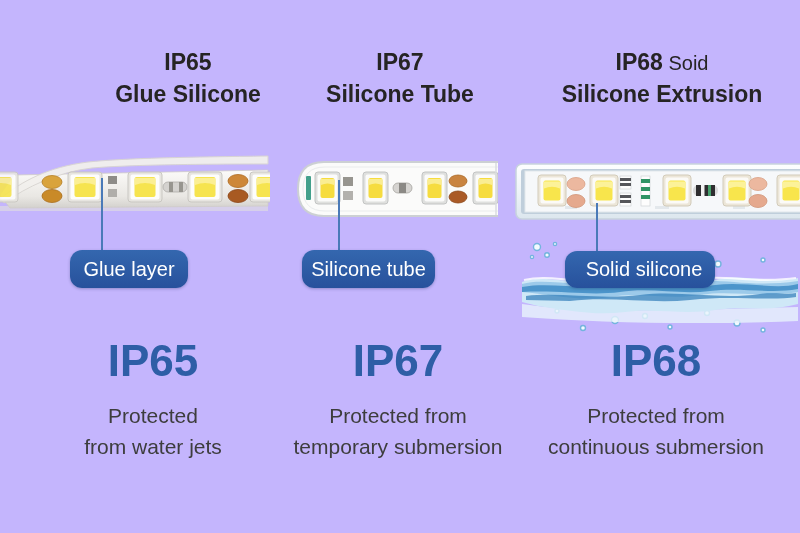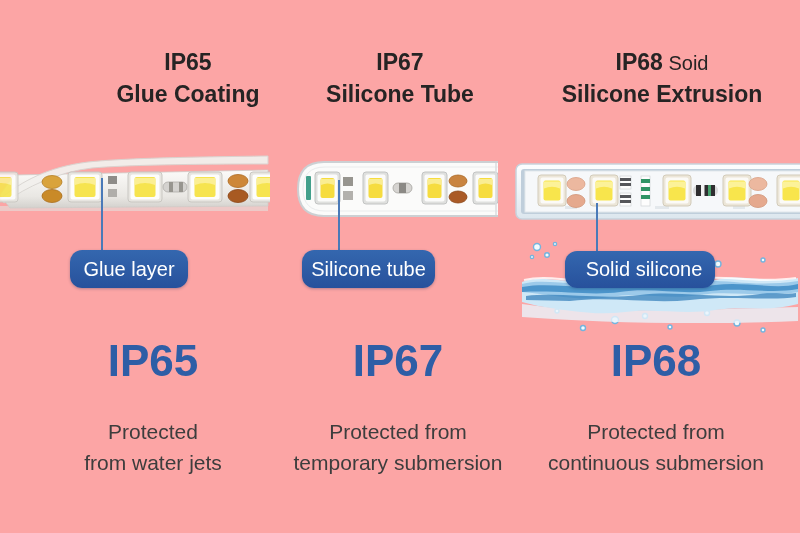--- a/index.html
+++ b/index.html
@@ -1,36 +1,36 @@
 <!DOCTYPE html>
 <html><head>
 <meta charset="utf-8">
 <style>
   html,body{margin:0;padding:0;background:#fff;}
-  .stage{position:relative;width:800px;height:533px;background:#fca5a5;overflow:hidden;
+  .stage{position:relative;width:800px;height:533px;background:#c4b5fd;overflow:hidden;
          font-family:"Liberation Sans",sans-serif;}
   .hdr{position:absolute;top:47px;text-align:center;color:#262424;font-size:23px;line-height:31px;font-weight:bold;}
   .hdr .suffix{font-weight:normal;font-size:20px;}
   .art{position:absolute;z-index:1;}
   .line{position:absolute;width:2px;background:#4a7ab8;z-index:2;}
   .callout{position:absolute;z-index:3;display:flex;align-items:center;justify-content:center;
            color:#ffffff;font-size:20px;border-radius:12px;
            background:linear-gradient(180deg,#3467af 0%,#27519c 100%);
            box-shadow:0 1px 3px rgba(20,40,80,.3);}
   .rating{position:absolute;top:336px;font-weight:bold;font-size:44px;color:#2e5ea6;text-align:center;}
-  .desc{position:absolute;top:400px;font-size:21px;line-height:31px;color:#3d3d3d;text-align:center;margin-top:16px;}
+  .desc{position:absolute;top:400px;font-size:21px;line-height:31px;color:#3d3d3d;text-align:center;}
 </style>
 </head>
 <body>
 
 <div class="stage">
 
   <div class="hdr" style="left:63px;width:250px;">
     <div><span>IP65</span><span class="suffix"></span></div>
-    <div>Glue Coating</div>
+    <div>Glue Silicone</div>
   </div>
   <div class="hdr" style="left:275px;width:250px;">
     <div><span>IP67</span><span class="suffix"></span></div>
     <div>Silicone Tube</div>
   </div>
   <div class="hdr" style="left:527px;width:270px;">
     <div><span>IP68</span><span class="suffix"> Soid</span></div>
     <div>Silicone Extrusion</div>
   </div>
 

